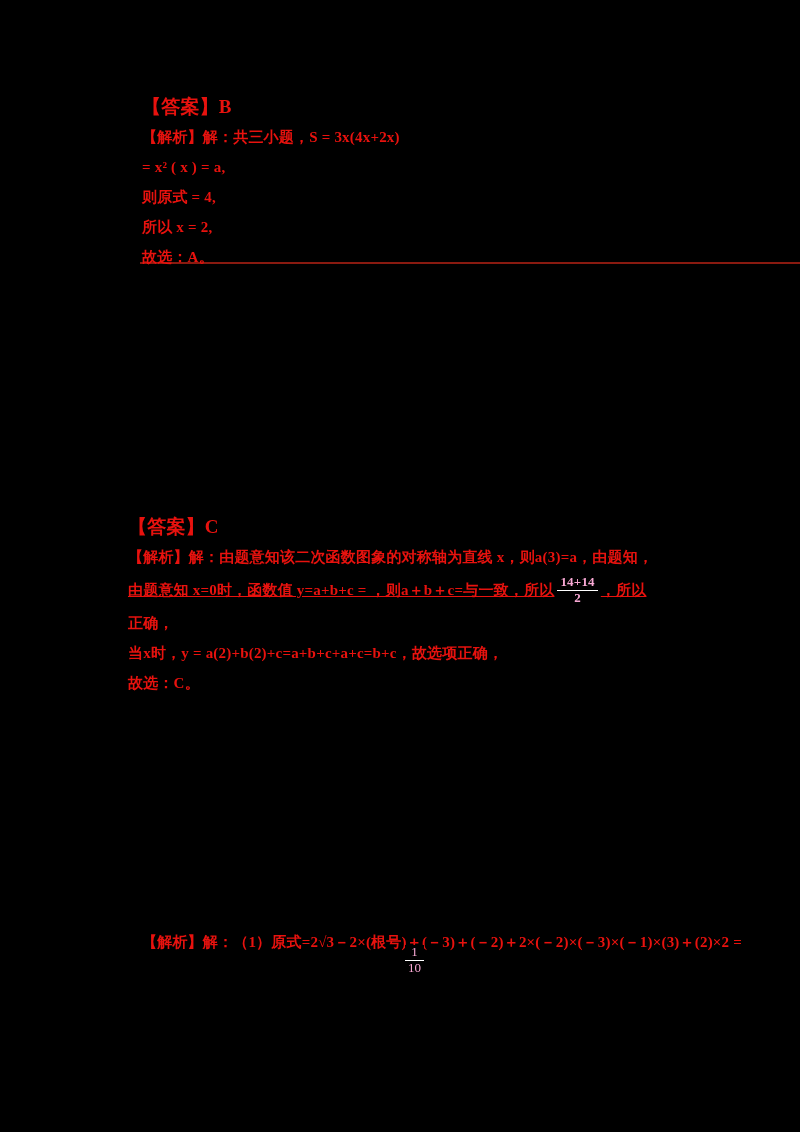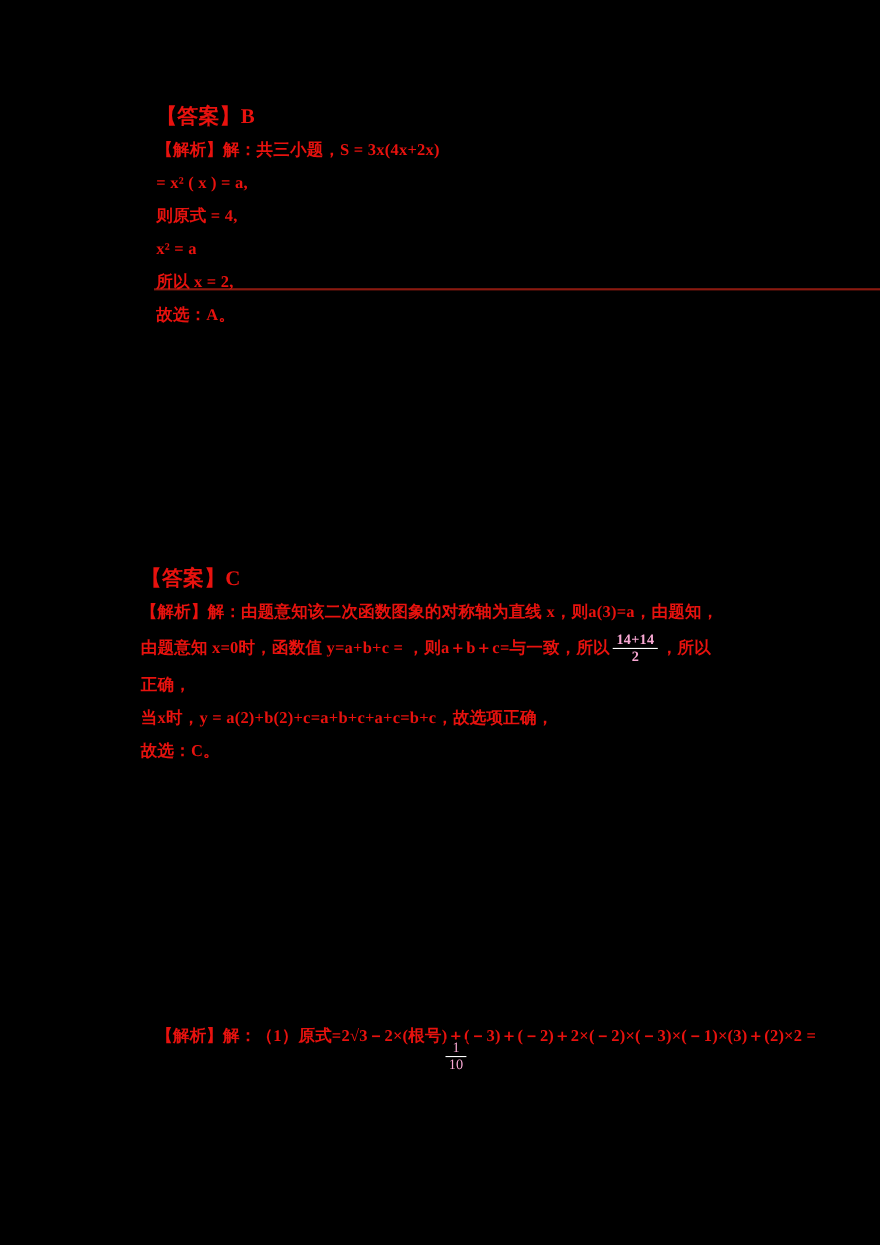--- a/index.html
+++ b/index.html
@@ -80,29 +80,28 @@
 
 <div class="page">
 
   <div class="hr-rule"></div>
 
   <div class="block q1">
     <div class="line sec-title blob">【答案】B</div>
     <div class="line blob">【解析】解：共三小题，S = 3x(4x+2x)</div>
     <div class="line blob">= x²  ( x ) = a,</div>
     <div class="line blob">则原式 = 4,</div>
-    <div class="line blob">x² = a</div>
     <div class="line blob">所以 x = 2,</div>
     <div class="line blob">故选：A。</div>
   </div>
 
   <div class="block q2">
     <div class="line sec-title blob">【答案】C</div>
     <div class="line blob">【解析】解：由题意知该二次函数图象的对称轴为直线 x，则a(3)=a，由题知，</div>
-    <div class="line blob" style="line-height:36px;">
+    <div class="line blob" style="line-height:36px;text-decoration:underline;">
       <span>由题意知 x=0时，函数值 y=a+b+c = ，则a＋b＋c=与一致，所以</span><span class="frac frac-box"><span class="num">14+14</span><span class="den">2</span></span><span>，所以</span>
     </div>
     <div class="line blob">正确，</div>
     <div class="line blob">当x时，y = a(2)+b(2)+c=a+b+c+a+c=b+c，故选项正确，</div>
     <div class="line blob">故选：C。</div>
   </div>
 
   <div class="block q3">
     <div class="line blob" style="line-height:40px;">
       <span>【解析】解：（1）原式=2√3－2×(根号)＋(－3)＋(－2)＋2×(－2)×(－3)×(－1)×(3)＋(2)×2 =</span>

